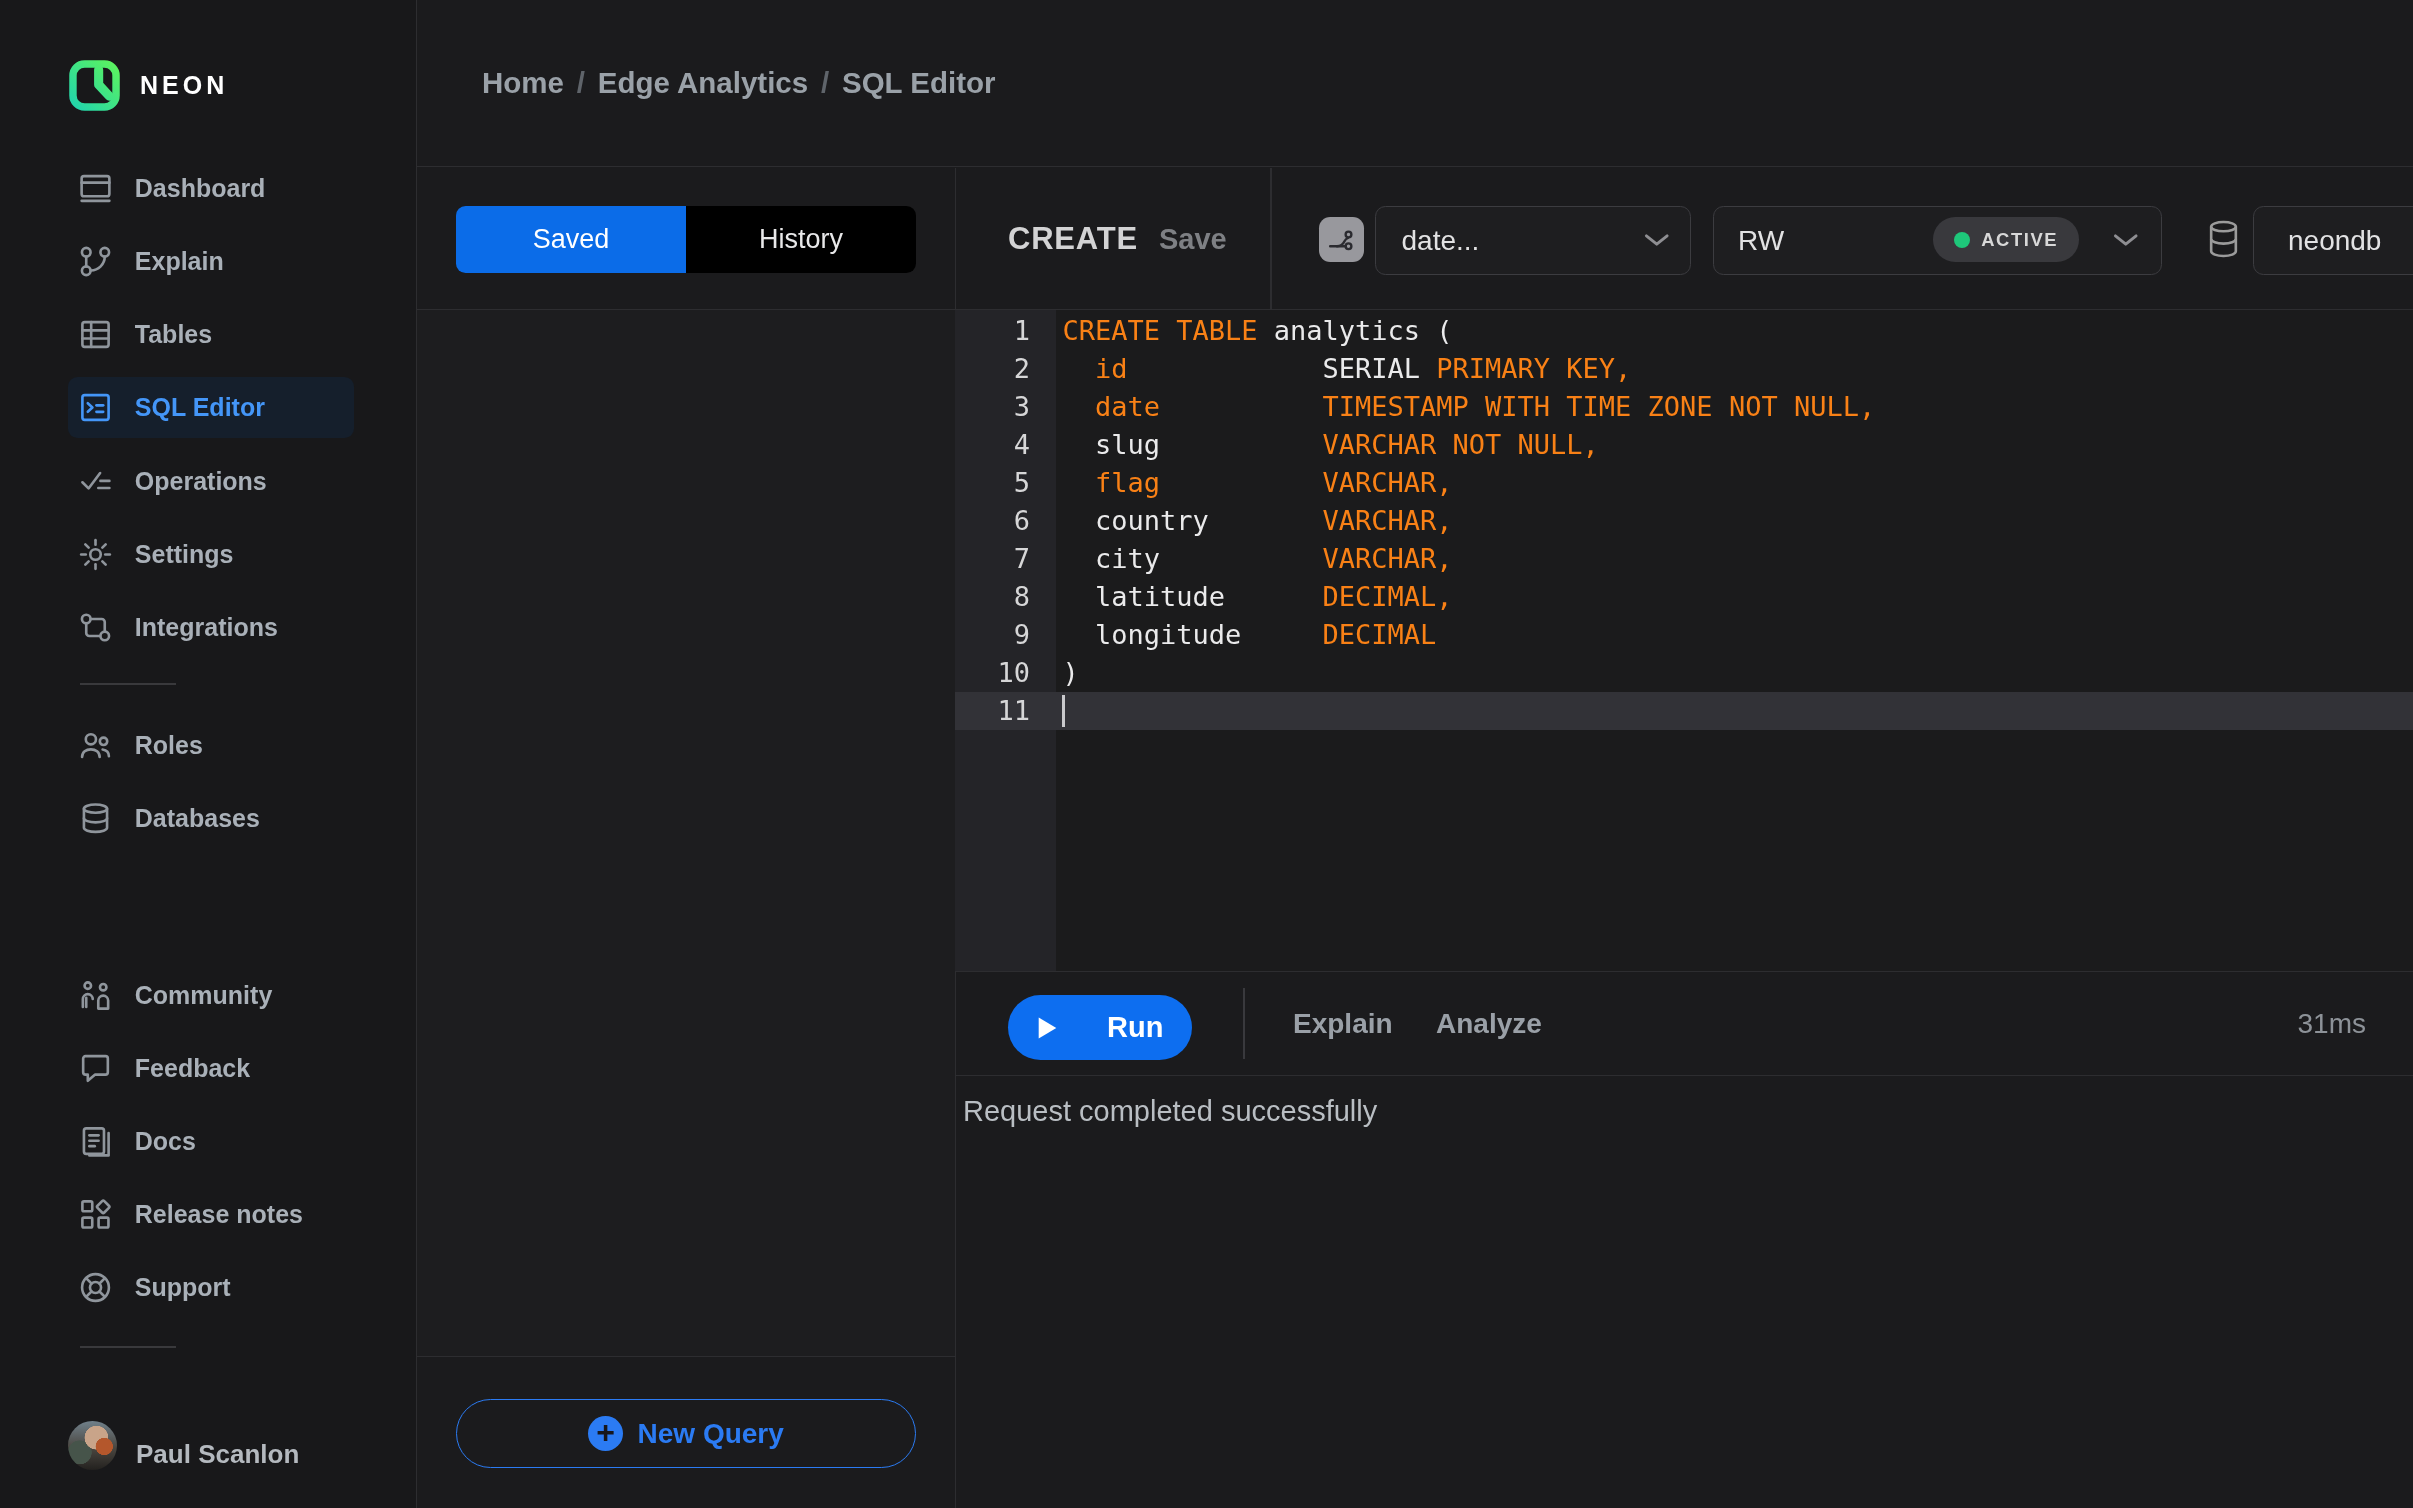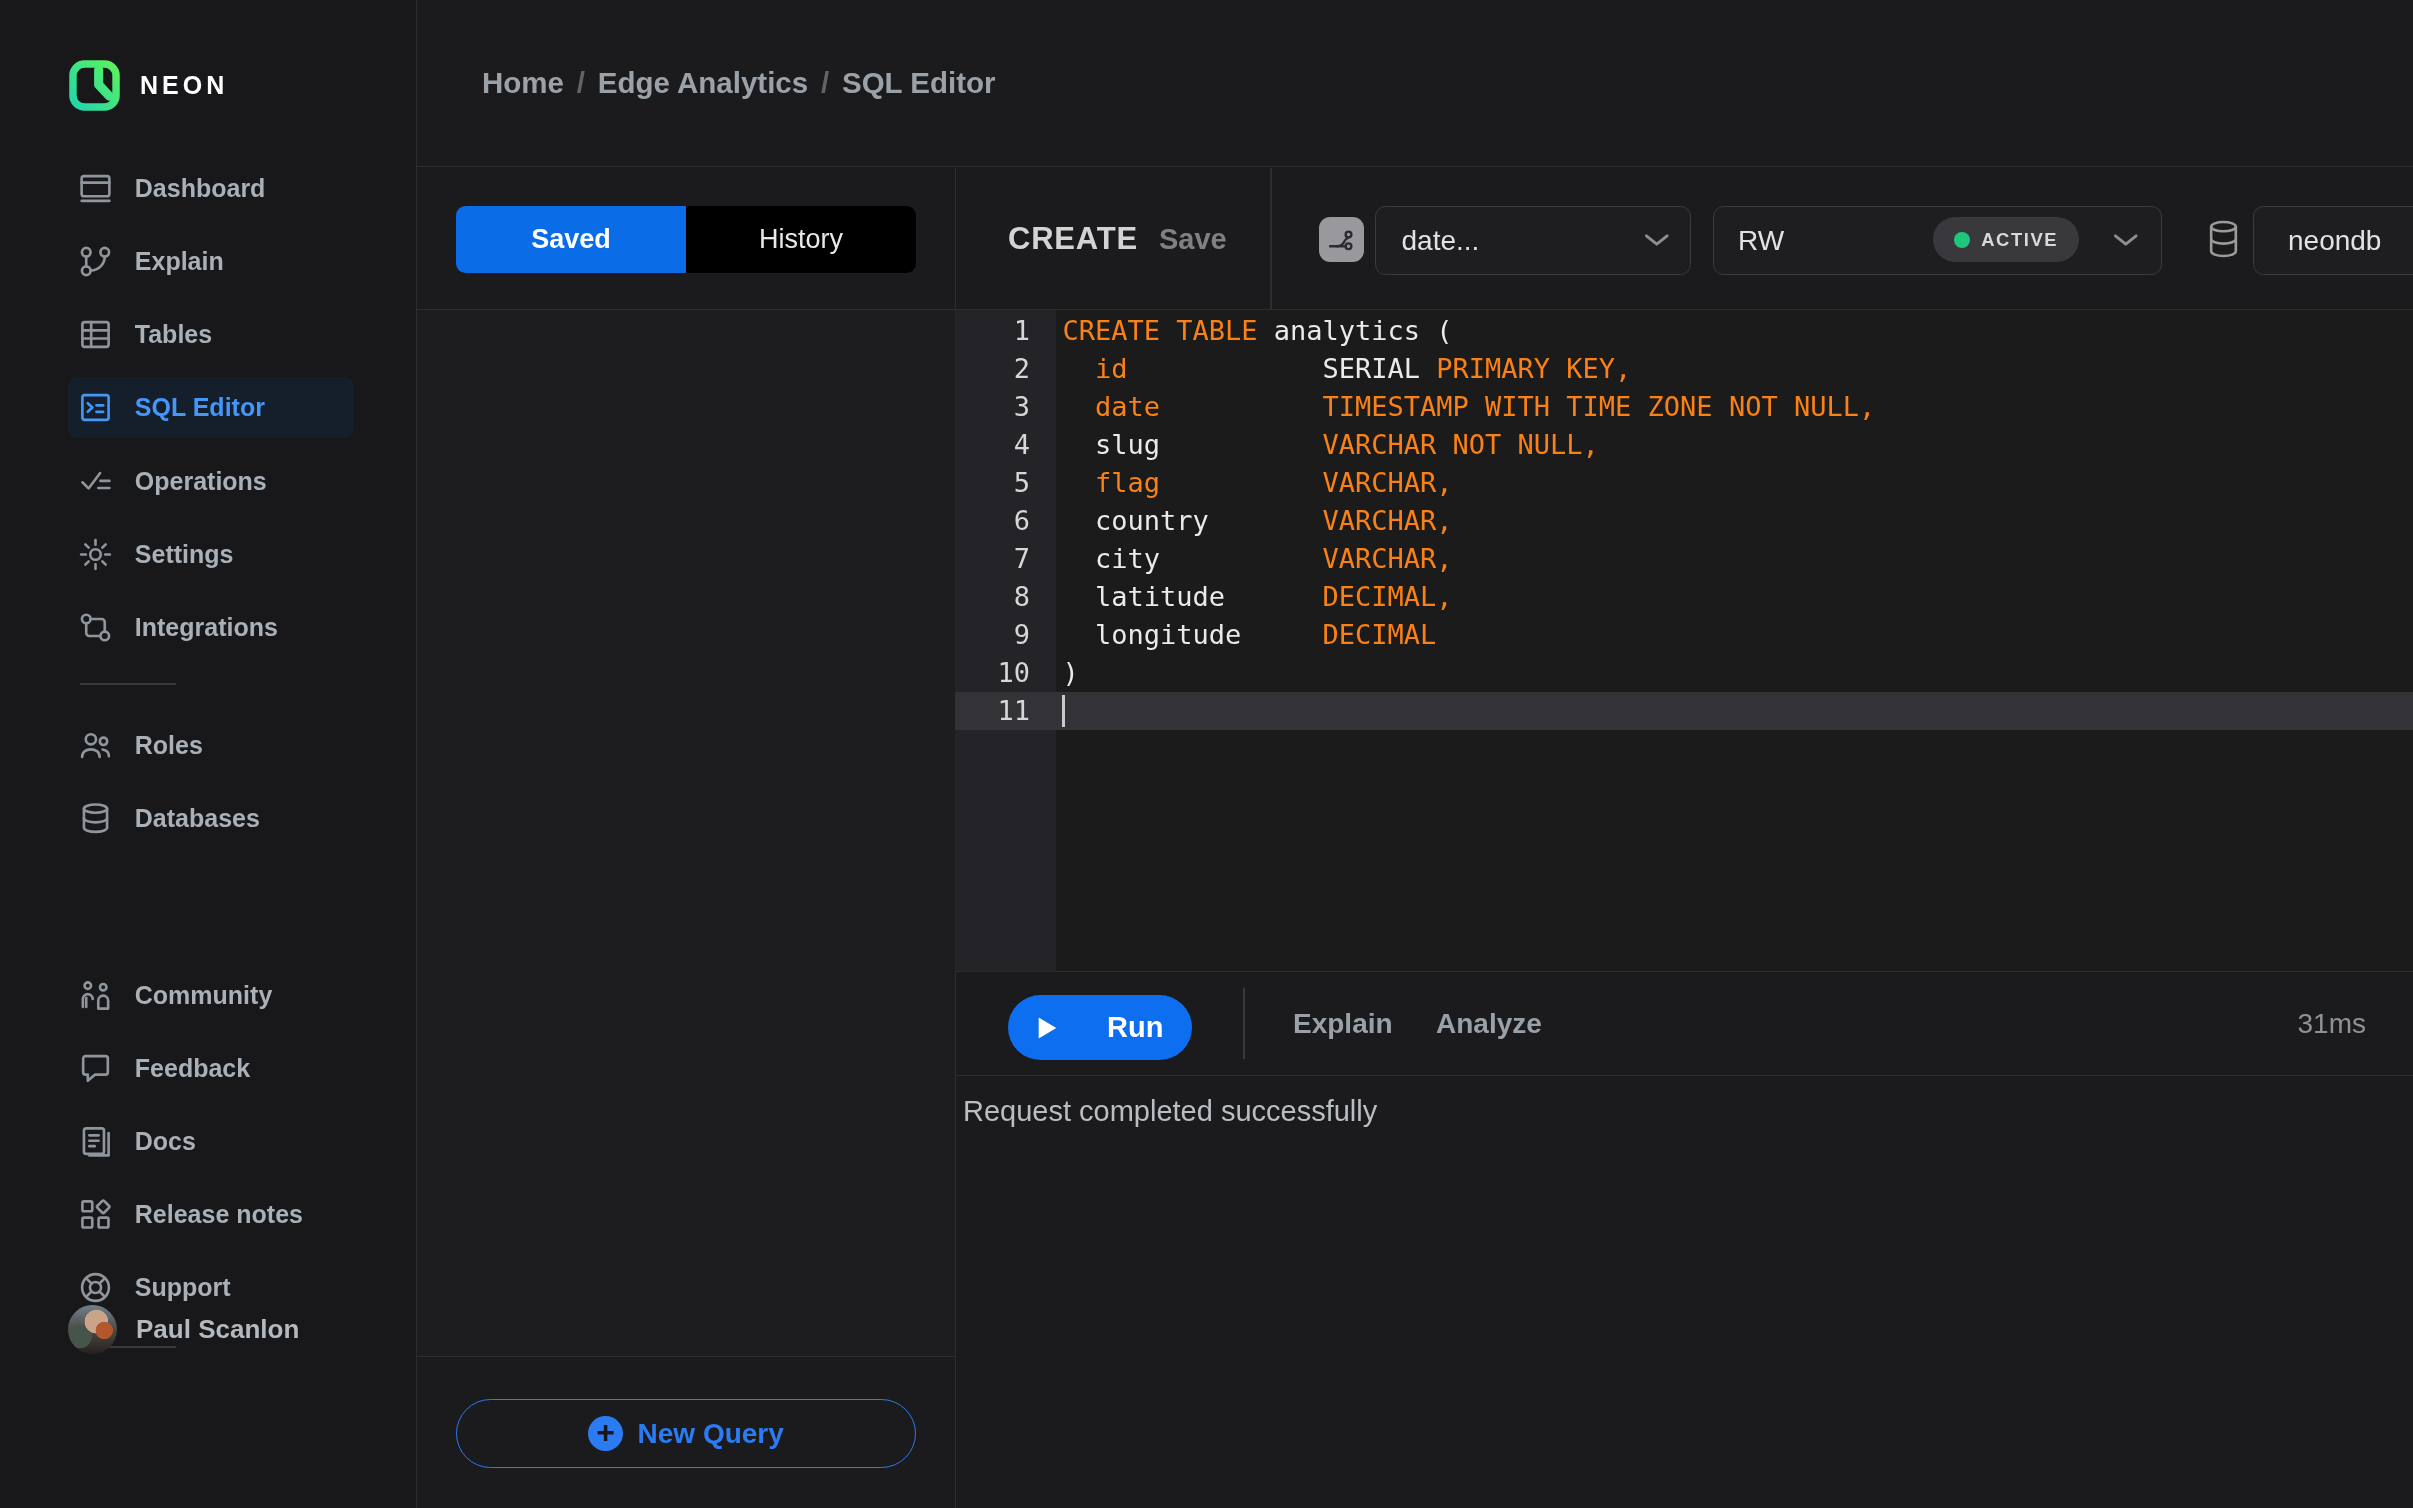--- a/index.html
+++ b/index.html
@@ -22,21 +22,21 @@
   .nav{position:absolute;left:68px;width:286px;}
   .nav.s1{top:152px;} .nav.s2{top:709px;} .nav.s3{top:959px;}
   .nav-item{height:73px;display:flex;align-items:center;padding-left:8.8px;border-radius:9.6px;cursor:pointer;color:var(--txt-side);}
   .nav-item.active{height:61px;margin:6.4px 0;background:#151f2c;color:var(--blue-active);}
   .nav-icon{width:37px;height:37px;flex:0 0 37px;display:flex;align-items:center;justify-content:center;color:#8f959c;}
   .nav-item.active .nav-icon{color:var(--blue-active);}
   .nav-icon svg{width:37px;height:37px;}
   .nav-label{margin-left:21px;font-size:25px;font-weight:600;white-space:nowrap;}
   .nav-divider{position:absolute;left:80px;width:96px;height:1.6px;background:#39393c;}
   .nav-divider.d1{top:683px;} .nav-divider.d2{top:1346px;}
-  .user{position:absolute;left:68px;top:1293px;height:73px;display:flex;align-items:center;cursor:pointer;}
+  .user{position:absolute;left:68px;top:1397px;height:73px;display:flex;align-items:flex-end;cursor:pointer;}
   .avatar{width:49px;height:49px;border-radius:50%;flex:0 0 49px;
     background:
       radial-gradient(circle at 74% 52%, #b4572c 0 19%, rgba(0,0,0,0) 20%),
       radial-gradient(circle at 58% 34%, #c9a489 0 27%, rgba(0,0,0,0) 28%),
       radial-gradient(circle at 24% 64%, #46544a 0 24%, rgba(0,0,0,0) 25%),
       linear-gradient(180deg,#70808a 0%,#4a4640 55%,#23211f 100%);}
   .user-name{margin-left:19px;font-size:26px;font-weight:700;color:#b4b9bf;}
 
   
   .topbar{position:absolute;left:417px;top:0;right:0;height:167px;border-bottom:1.6px solid var(--line);}
@@ -46,21 +46,21 @@
   .crumb-sep{margin:0 12.8px;color:#5f646a;font-weight:600;}
 
   
   .queries{position:absolute;left:417px;top:168px;width:539px;bottom:0;
     border-right:1.6px solid var(--line);display:flex;flex-direction:column;}
   .q-tabs-row{height:142px;flex:0 0 142px;border-bottom:1.6px solid var(--line);position:relative;}
   .segmented{position:absolute;left:39px;top:38px;width:460px;height:67px;display:flex;
     border-radius:9.6px;overflow:hidden;}
   .seg-btn{flex:1;border:none;font-family:inherit;font-size:27px;font-weight:500;cursor:pointer;
     background:#000000;color:#e8e8e9;}
-  .seg-btn.active{background:#0b6ce8;color:#fff;font-weight:bold;}
+  .seg-btn.active{background:#0b6ce8;color:#fff;}
   .q-list{flex:1;background:#1d1d1f;}
   .q-footer{flex:0 0 152px;border-top:1.6px solid var(--line);position:relative;}
   .new-query{position:absolute;left:39px;top:42px;width:460px;height:69px;border-radius:35px;
     background:transparent;border:1.6px solid var(--blue-lt);color:var(--blue-lt);
     font-family:inherit;font-size:28px;font-weight:700;cursor:pointer;
     display:flex;align-items:center;justify-content:center;}
   .plus-icon{width:35px;height:35px;border-radius:50%;background:var(--blue-lt);color:#17171c;
     display:inline-flex;align-items:center;justify-content:center;margin-right:14.4px;
     font-size:32px;font-weight:700;line-height:1;padding-bottom:3.2px;}
 

